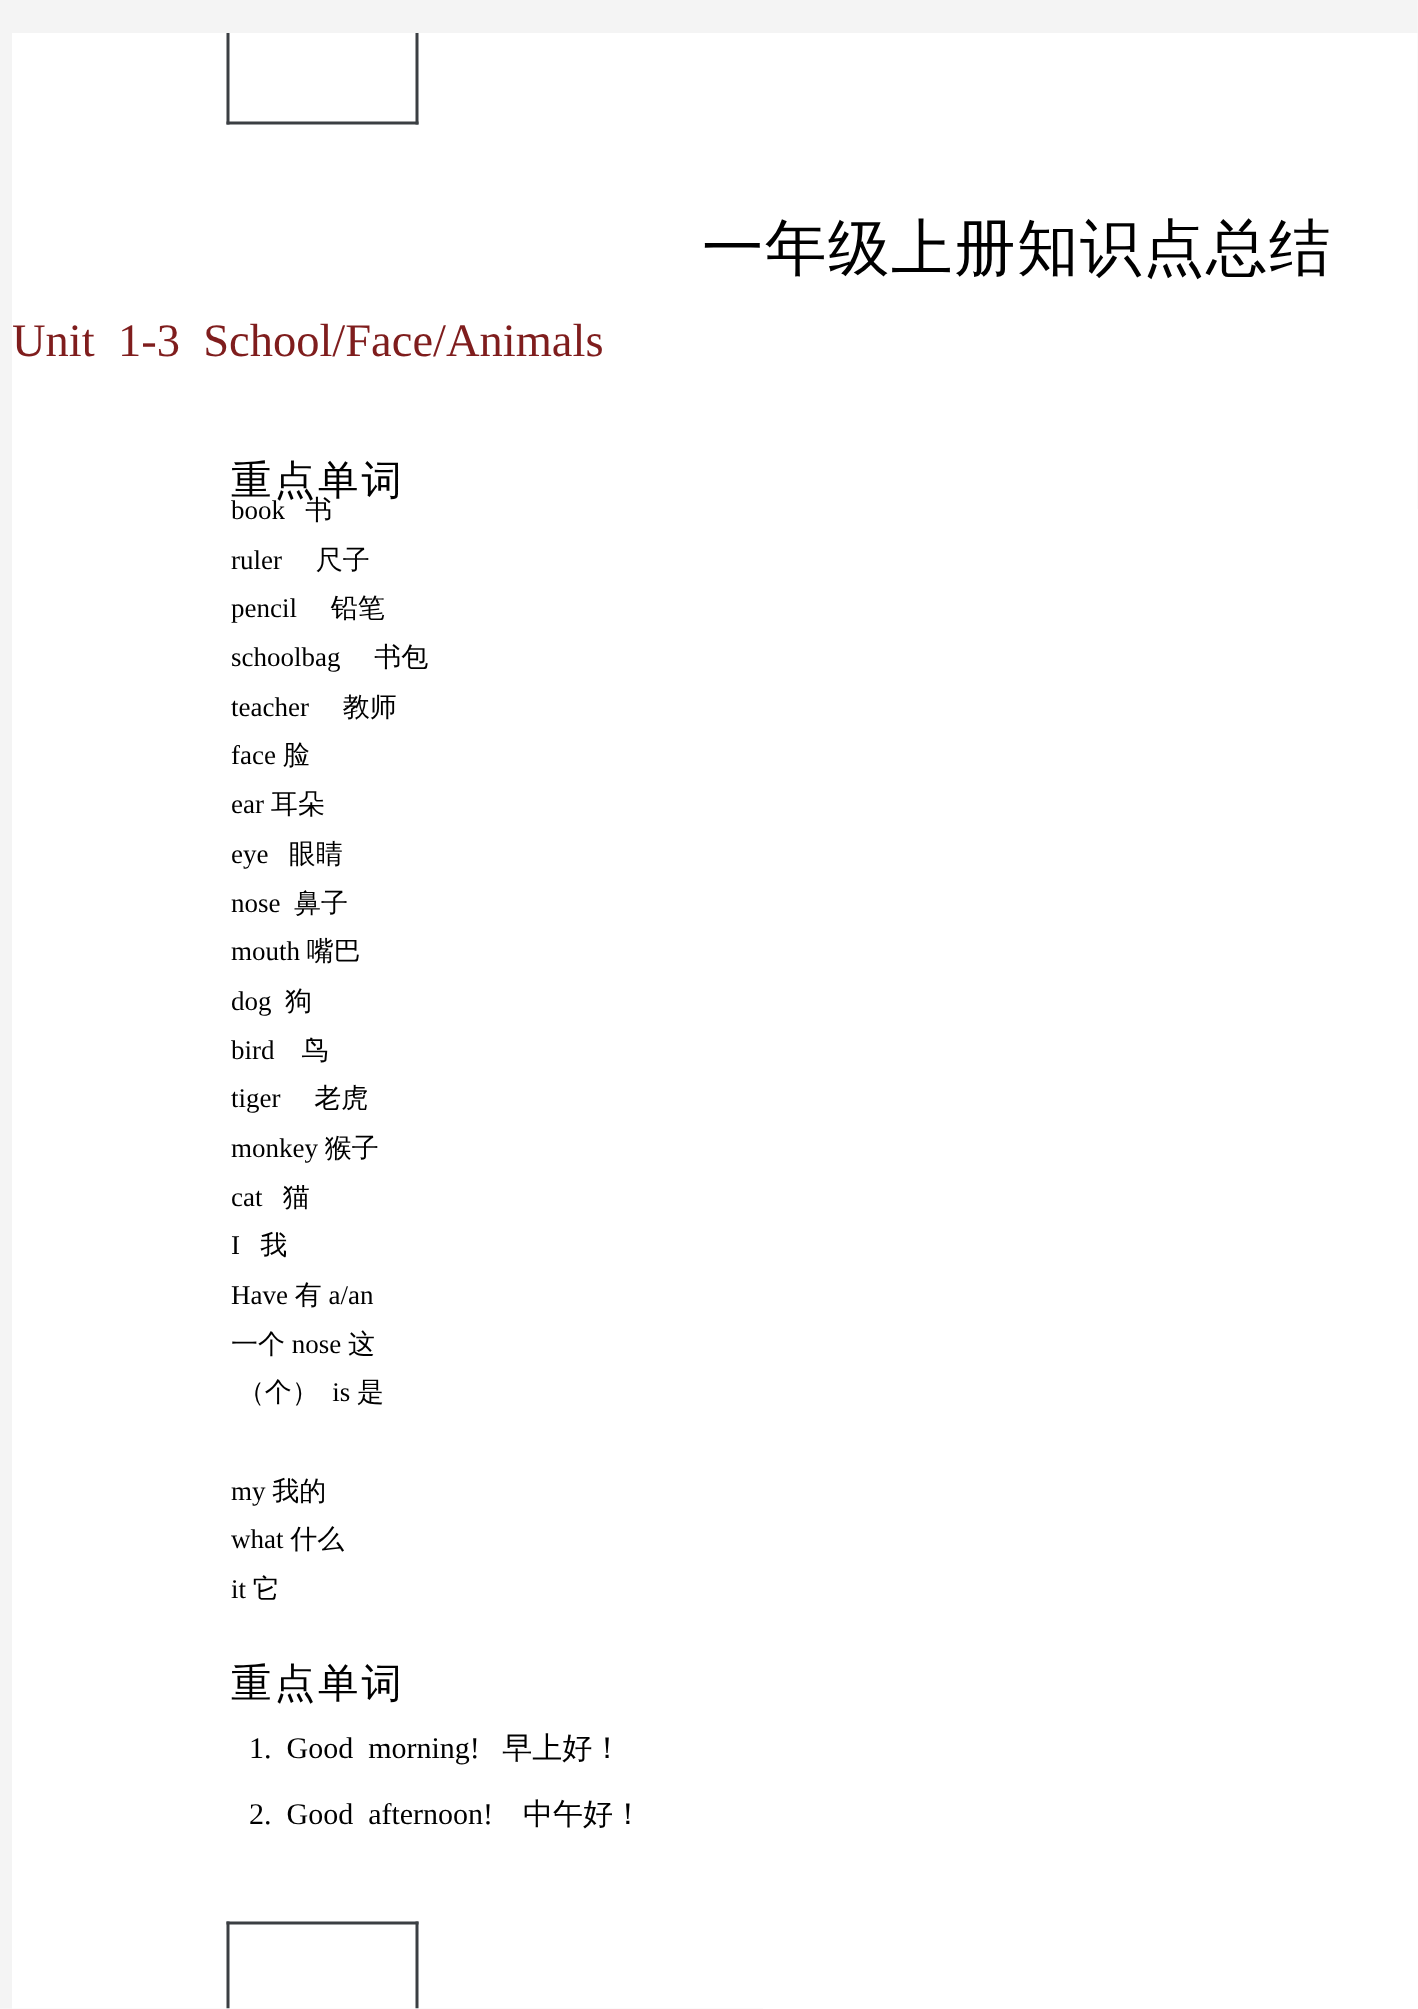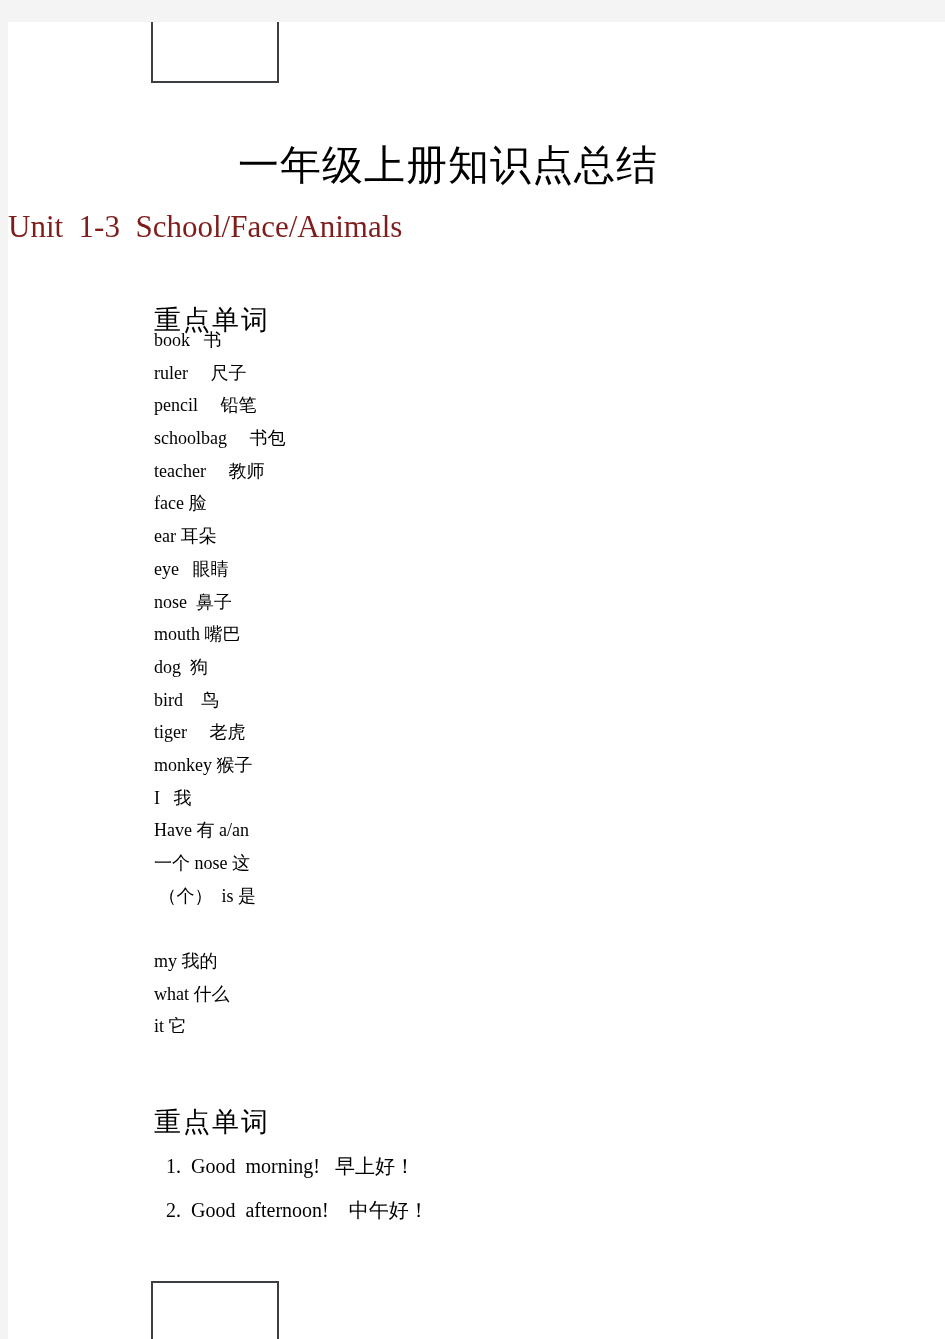--- a/index.html
+++ b/index.html
@@ -54,21 +54,21 @@
     top: 0;
     width: 937px;
     height: 1317px;
   }
 
   .doc-title {
     position: absolute;
     left: 0;
     top: 120px;
     width: 880px;
-    text-align: center;
+    text-align: right;
     font-size: 41px;
     line-height: 1.15;
     color: #000;
     letter-spacing: 1px;
     white-space: nowrap;
   }
 
   .doc-subtitle {
     position: absolute;
     left: 0;
@@ -151,20 +151,21 @@
         <div class="word-row">teacher     教师</div>
         <div class="word-row">face 脸</div>
         <div class="word-row">ear 耳朵</div>
         <div class="word-row">eye   眼睛</div>
         <div class="word-row">nose  鼻子</div>
         <div class="word-row">mouth 嘴巴</div>
         <div class="word-row">dog  狗</div>
         <div class="word-row">bird    鸟</div>
         <div class="word-row">tiger     老虎</div>
         <div class="word-row">monkey 猴子</div>
+        <div class="word-row">cat   猫</div>
         <div class="word-row">I   我</div>
         <div class="word-row">Have 有 a/an</div>
         <div class="word-row">一个 nose 这</div>
         <div class="word-row"> （个）  is 是</div>
         <div class="word-row spacer"></div>
         <div class="word-row">my 我的</div>
         <div class="word-row">what 什么</div>
         <div class="word-row">it 它</div>
       </div>
 

